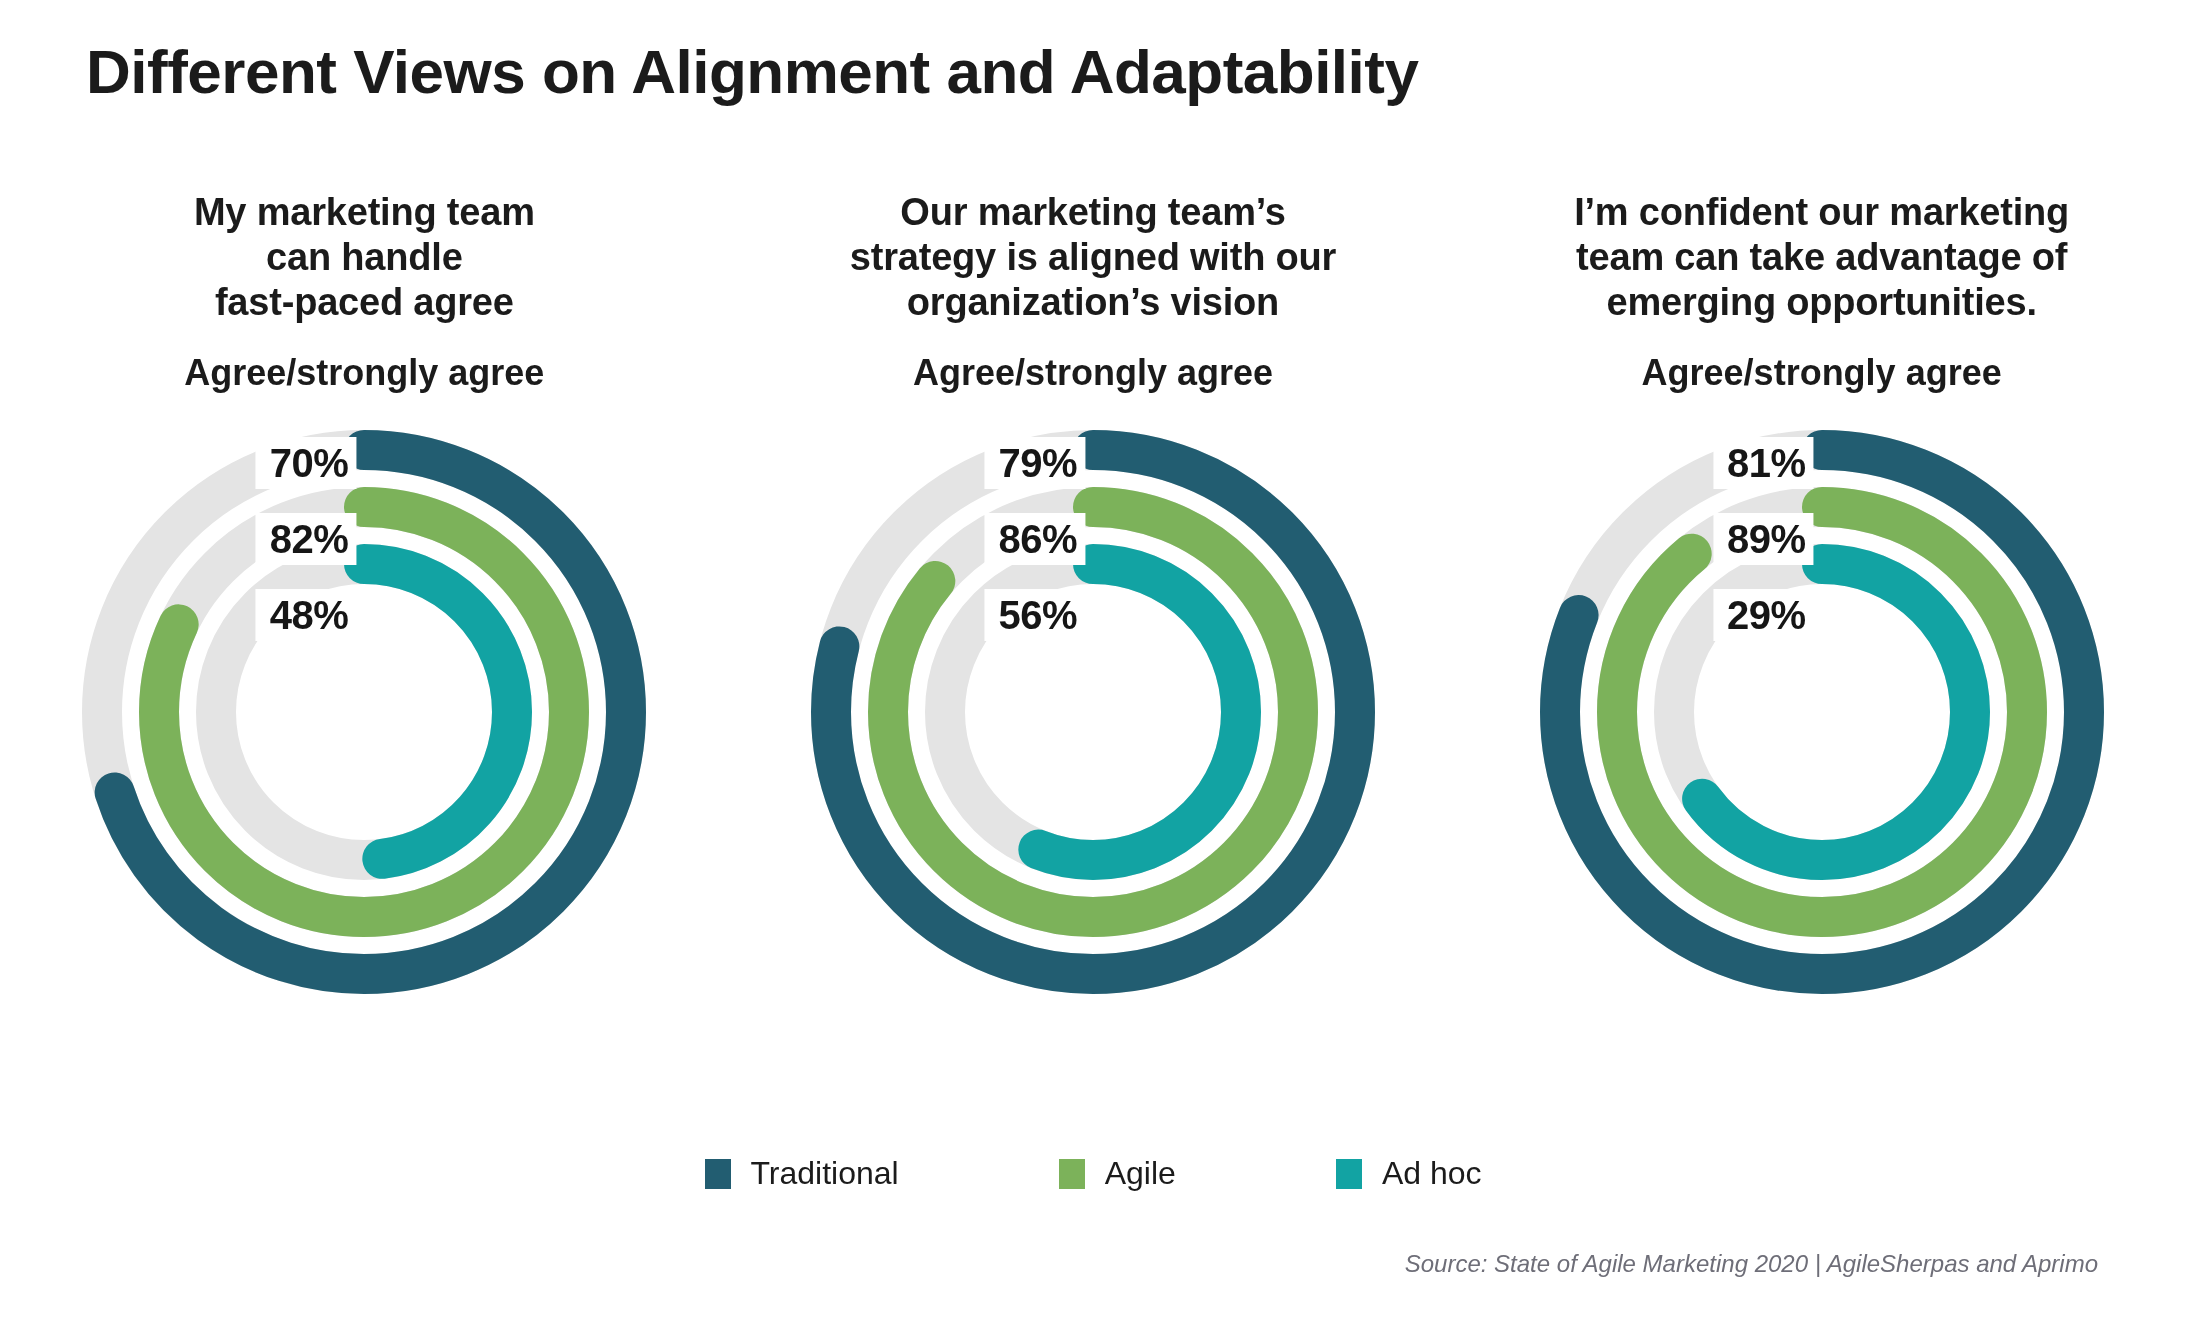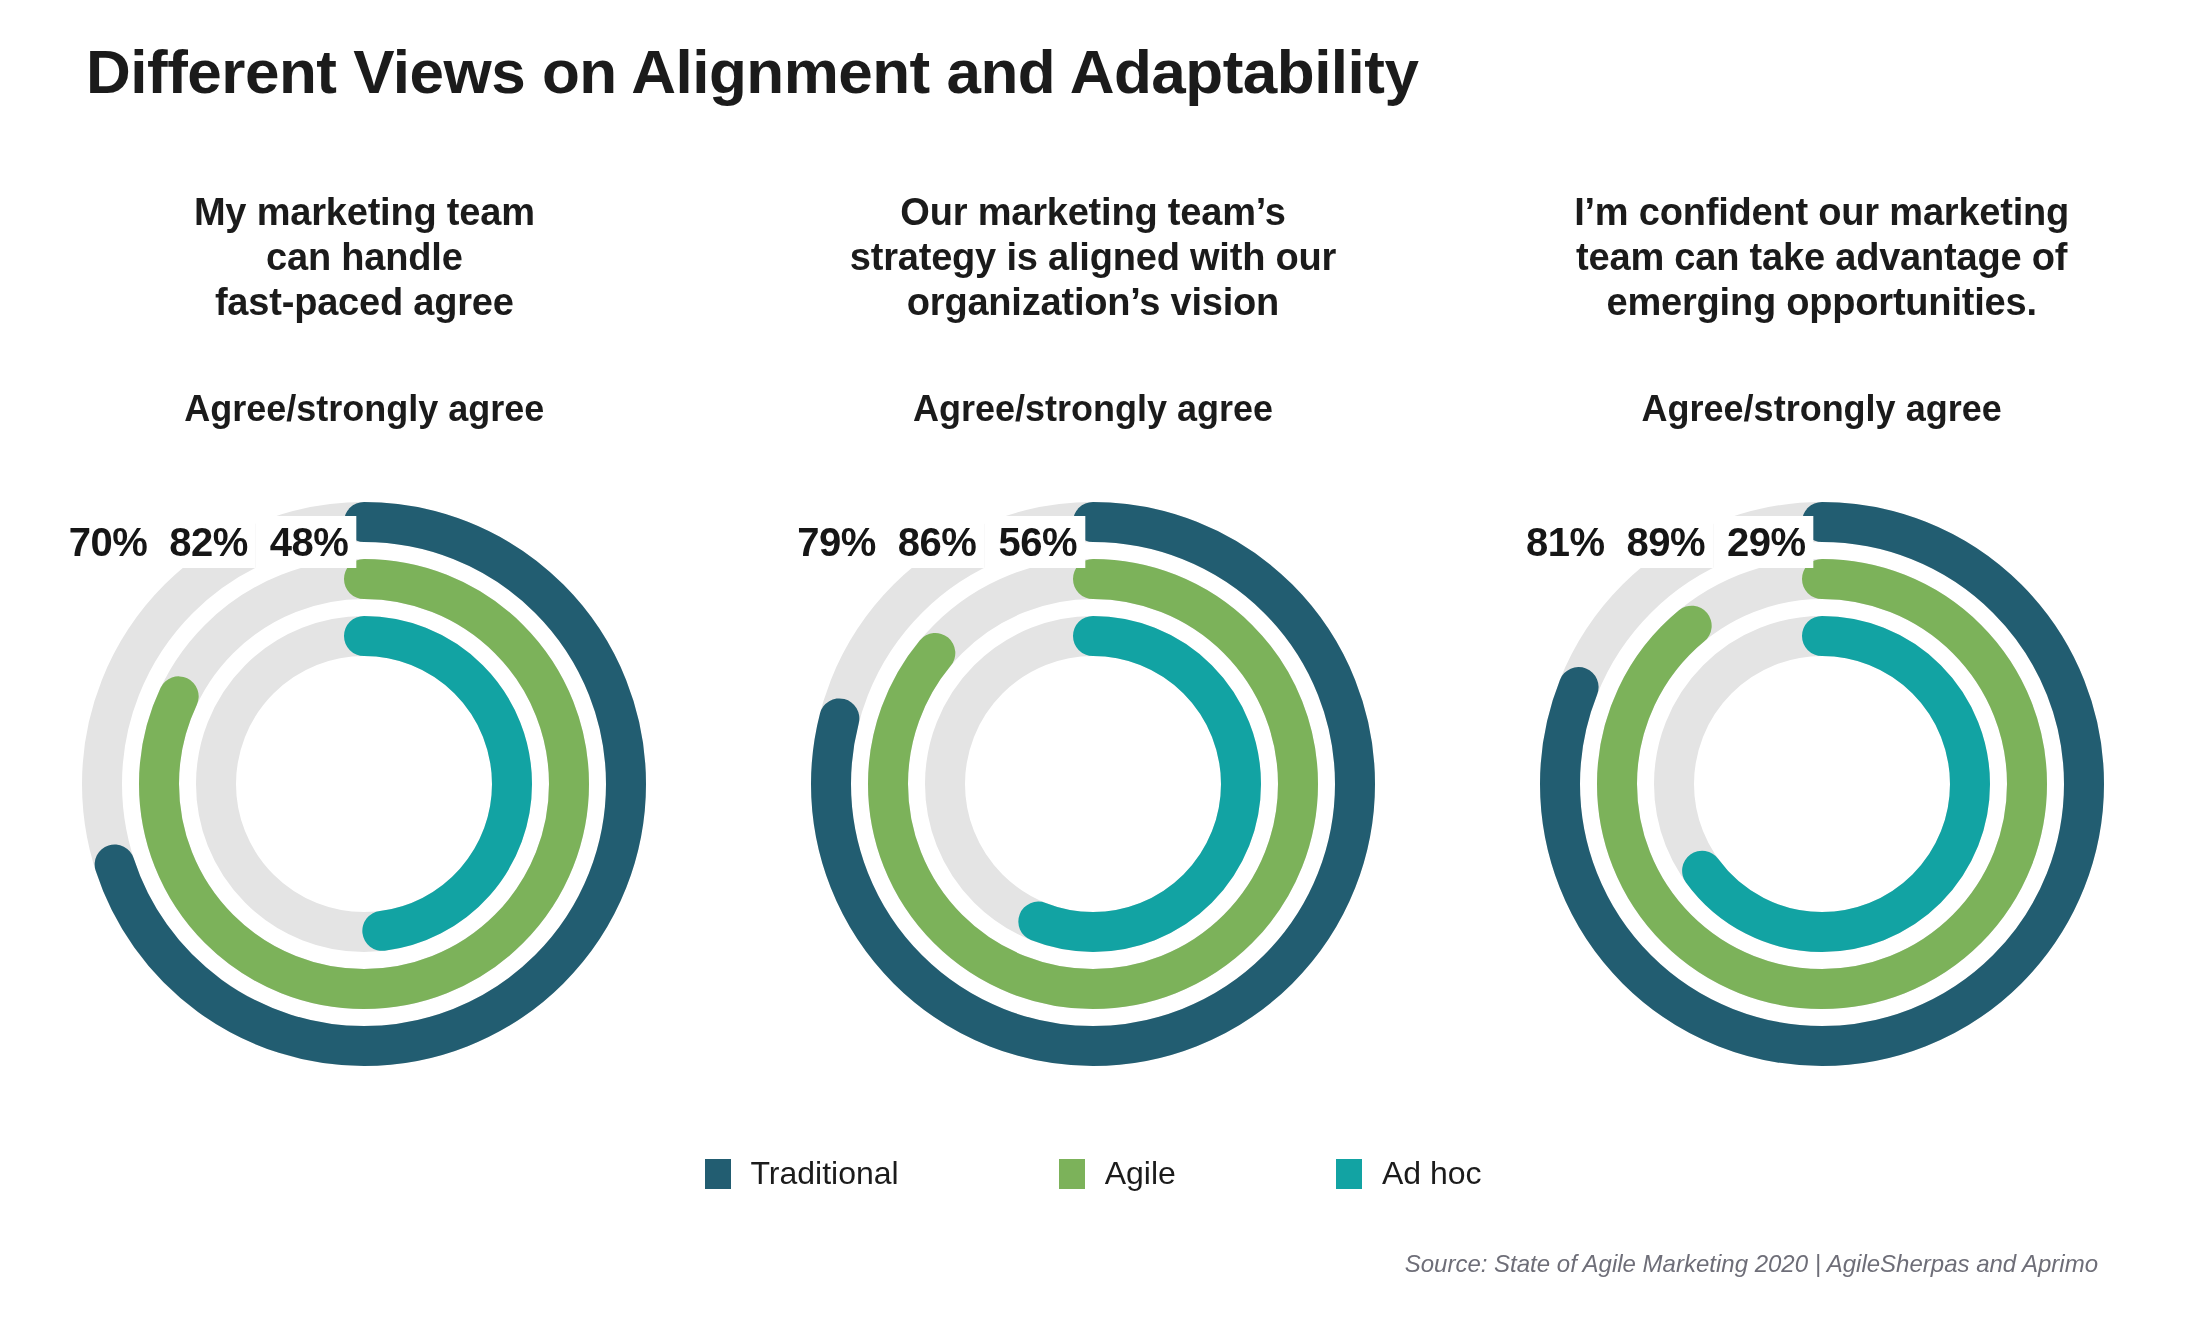--- a/index.html
+++ b/index.html
@@ -30,21 +30,20 @@
     display:flex;
     flex-direction:row;
     justify-content:space-around;
     align-items:flex-start;
   }
   .chart-col{
     width:660px;
     display:flex;
     flex-direction:column;
     align-items:center;
-    gap:36px;
   }
   .chart-heading{
     font-size:38px;
     font-weight:bold;
     line-height:1.18;
     text-align:center;
     color:#1b1b1b;
     min-height:136px;
     letter-spacing:-0.2px;
     padding:0 20px;
@@ -61,24 +60,24 @@
     position:relative;
     width:600px;
     height:600px;
     margin-top:18px;
   }
   .gauge-svg{display:block;width:600px;height:600px;}
 
   .label-stack{
     position:absolute;
     left:50%;
-    top:8px;
+    top:17px;
     transform:translateX(-100%);
     display:flex;
-    flex-direction:row;
+    flex-direction:column;
     align-items:flex-end;
     padding-right:8px;
     box-sizing:border-box;
   }
   .pct-label{
     font-size:40px;
     font-weight:bold;
     color:#161616;
     letter-spacing:-0.5px;
     line-height:1;

